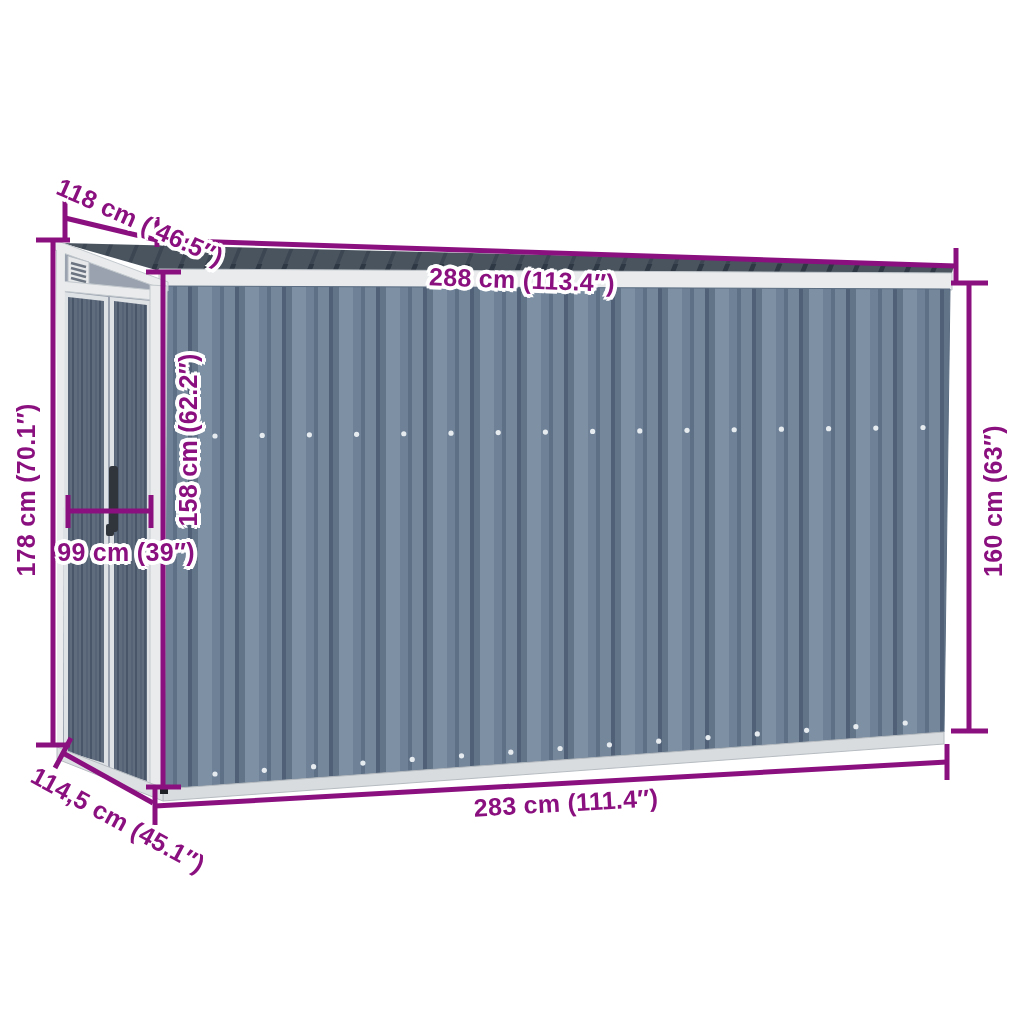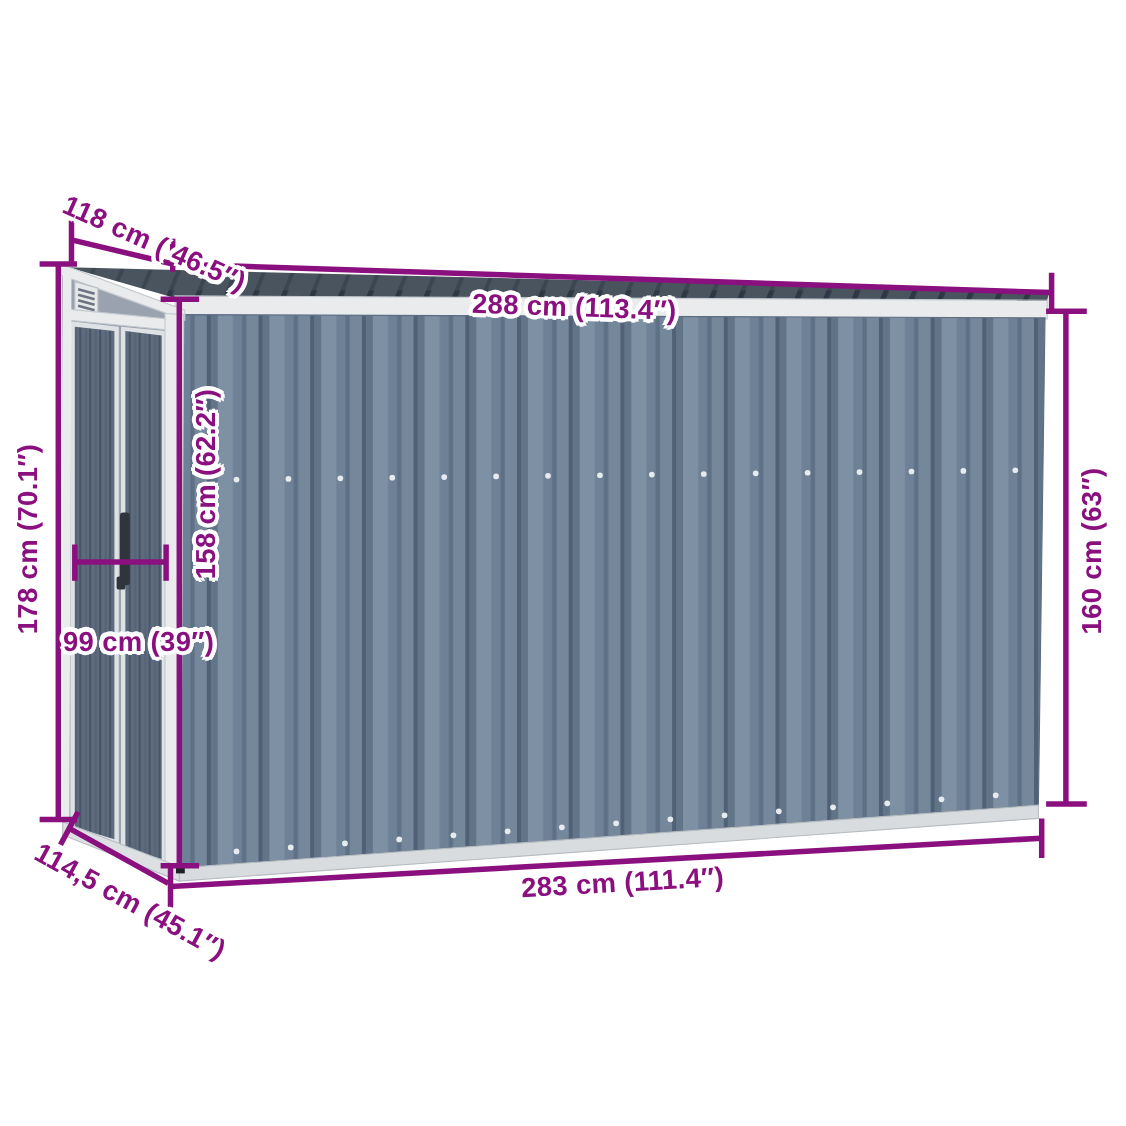--- a/index.html
+++ b/index.html
@@ -182,20 +182,20 @@
   </svg>
 
   <div class="dim-label" style="left:140px;top:222px;transform:translate(-50%,-50%) rotate(24deg);">118 cm ( 46.5″)</div>
 
   <div class="dim-label" style="left:522px;top:280px;transform:translate(-50%,-50%) rotate(2deg);">288 cm (113.4″)</div>
 
   <div class="dim-label" style="left:26px;top:490px;transform:translate(-50%,-50%) rotate(-90deg);">178 cm (70.1″)</div>
 
   <div class="dim-label" style="left:188px;top:440px;transform:translate(-50%,-50%) rotate(-90deg);">158 cm (62.2″)</div>
 
-  <div class="dim-label" style="left:126px;top:584px;transform:translate(-50%,-50%);">99 cm (39″)</div>
+  <div class="dim-label" style="left:126px;top:552px;transform:translate(-50%,-50%);">99 cm (39″)</div>
 
   <div class="dim-label" style="left:993px;top:501px;transform:translate(-50%,-50%) rotate(-90deg);">160 cm (63″)</div>
 
   <div class="dim-label" style="left:566px;top:803px;transform:translate(-50%,-50%) rotate(-3.2deg);">283 cm (111.4″)</div>
 
   <div class="dim-label" style="left:118px;top:820px;transform:translate(-50%,-50%) rotate(28.5deg);">114,5 cm (45.1″)</div>
 </div>
 
 </body></html>

